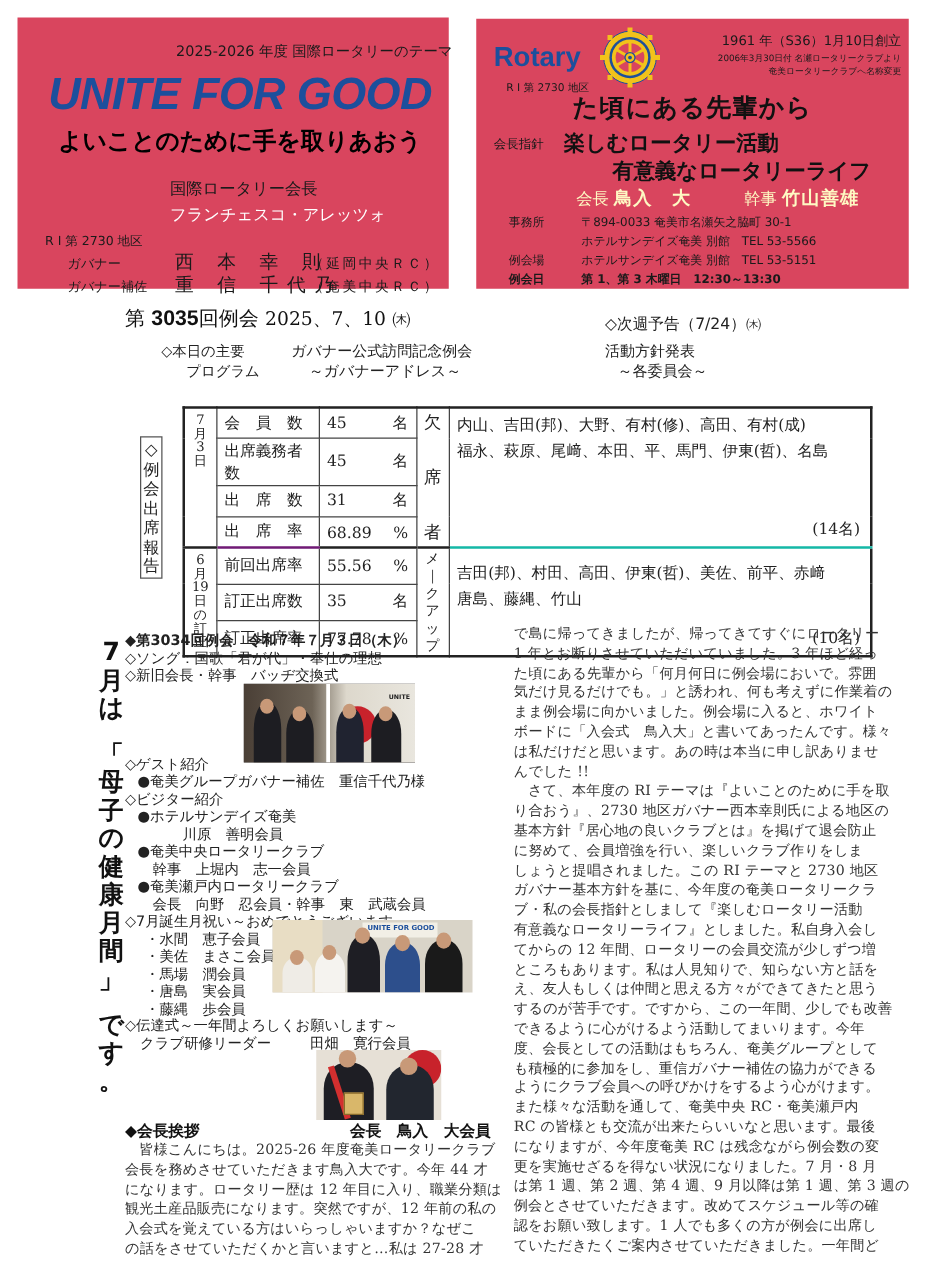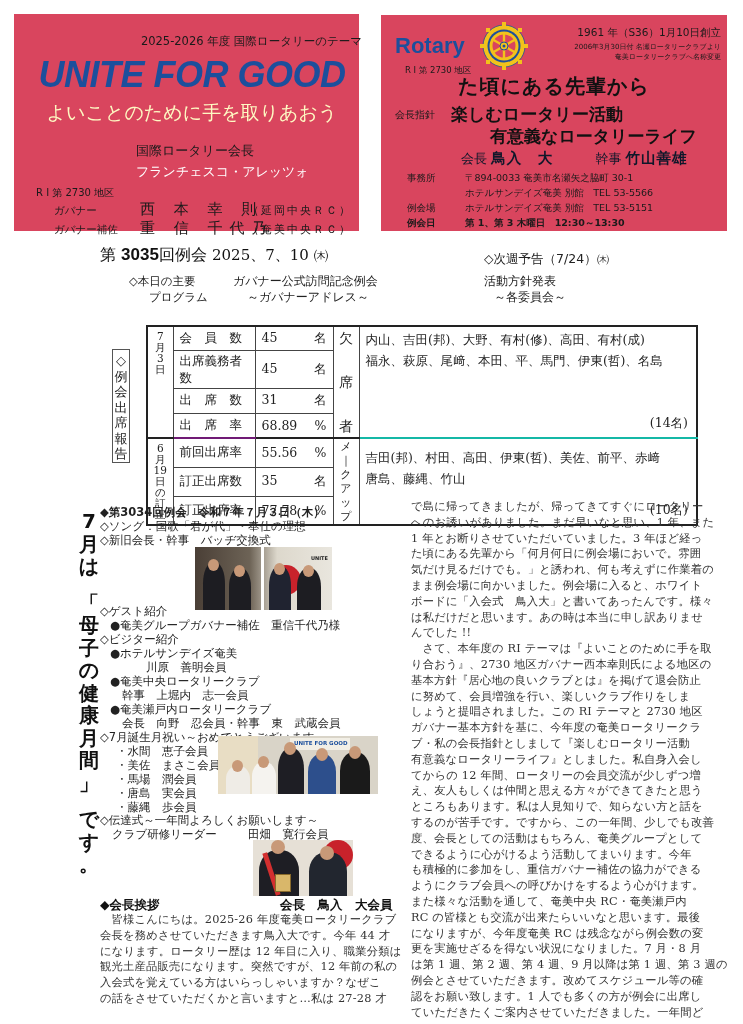--- a/index.html
+++ b/index.html
@@ -7,39 +7,39 @@
   body { position: relative; font-family: "DejaVu Sans", sans-serif; color: #222; }
   .abs { position: absolute; }
 
   
   .redbox { background: #d9455e; }
   #box-left { left: 14px; top: 14px; width: 345px; height: 217px; }
   #box-right { left: 381px; top: 15px; width: 346px; height: 216px; }
 
   .theme-year { left: 14px; top: 20px; width: 334px; text-align: right; font-size: 11.5px; color: #1a1a1a; }
   .theme-big { left: 8px; top: 40px; width: 340px; text-align: center; font-family: "Liberation Sans", sans-serif; font-weight: bold; font-style: italic; font-size: 36px; color: #1c4f9c; letter-spacing: -0.5px; }
-  .theme-jp { left: 8px; top: 86px; width: 340px; text-align: center; font-weight: normal; font-size: 19px; color: #fef9c3; }
+  .theme-jp { left: 8px; top: 86px; width: 340px; text-align: center; font-weight: bold; font-size: 19px; color: #000000; }
   .ri-pres-label { left: 122px; top: 128px; font-size: 13px; color: #1a1a1a; }
   .ri-pres-name { left: 122px; top: 149px; font-size: 13px; color: #ffffff; }
   .dist-l { left: 22px; top: 172px; font-size: 10px; color: #1a1a1a; }
   .gov-row { left: 40px; font-size: 11px; color: #1a1a1a; white-space: nowrap; }
   .gov-row .role { display: inline-block; width: 86px; font-size: 10.5px; }
   .gov-row .name { display: inline-block; width: 108px; font-size: 15px; letter-spacing: 7px; }
   .gov-row .club { font-size: 11px; letter-spacing: 2px; }
 
   .rotary-word { left: 14px; top: 18px; font-family: "Liberation Sans", sans-serif; font-weight: bold; font-size: 22px; color: #1c4f9c; }
   .rotary-dist { left: 24px; top: 50px; font-size: 8.5px; color: #1a1a1a; }
   .wheel { left: 98px; top: 6px; width: 50px; height: 50px; }
   .founded { left: 160px; top: 11px; width: 180px; text-align: right; font-size: 10.5px; color: #1a1a1a; }
   .renamed { left: 150px; top: 27px; width: 190px; text-align: right; font-size: 7px; line-height: 10px; color: #1a1a1a; }
   .club-name { left: 0; top: 58px; width: 346px; text-align: center; font-weight: bold; font-size: 20px; letter-spacing: 1px; color: #111; }
   .policy-label { left: 14px; top: 93px; font-size: 10px; color: #1a1a1a; }
   .policy-1 { left: 70px; top: 88px; font-weight: bold; font-size: 17px; color: #111; }
   .policy-2 { left: 109px; top: 110px; font-weight: bold; font-size: 17px; color: #111; }
-  .officers { left: 80px; top: 134px; font-size: 13px; color: #0f172a; white-space: nowrap; }
+  .officers { left: 80px; top: 134px; font-size: 13px; color: #fef9c3; white-space: nowrap; }
   .officers b { font-size: 14.5px; letter-spacing: 1px; }
   .info-row { left: 26px; font-size: 9.5px; color: #1a1a1a; white-space: nowrap; }
   .info-row .k { display: inline-block; width: 58px; }
 
   
   .meeting-title { left: 100px; top: 245px; font-size: 16px; color: #111; }
   .meeting-title b { font-family: "Liberation Sans", sans-serif; font-size: 17px; }
   .meeting-title .date { font-family: "DejaVu Serif", serif; font-size: 15px; }
   .prog-label { left: 129px; top: 273px; font-size: 11.5px; line-height: 16px; color: #222; }
   .prog-val { left: 233px; top: 273px; font-size: 12px; line-height: 16px; color: #222; }
@@ -308,42 +308,41 @@
   <span class="line">　皆様こんにちは。2025-26 年度奄美ロータリークラブ</span>
   <span class="line">会長を務めさせていただきます鳥入大です。今年 44 才</span>
   <span class="line">になります。ロータリー歴は 12 年目に入り、職業分類は</span>
   <span class="line">観光土産品販売になります。突然ですが、12 年前の私の</span>
   <span class="line">入会式を覚えている方はいらっしゃいますか？なぜこ</span>
   <span class="line">の話をさせていただくかと言いますと…私は 27-28 才</span>
 </div>
 
 <div class="abs serif-body rcol">
   <span class="line">で島に帰ってきましたが、帰ってきてすぐにロータリー</span>
-  <span class="line">へのお誘いがありました。まだ早いなと思い、1 年、また</span>
   <span class="line">1 年とお断りさせていただいていました。3 年ほど経っ</span>
   <span class="line">た頃にある先輩から「何月何日に例会場においで。雰囲</span>
   <span class="line">気だけ見るだけでも。」と誘われ、何も考えずに作業着の</span>
   <span class="line">まま例会場に向かいました。例会場に入ると、ホワイト</span>
   <span class="line">ボードに「入会式　鳥入大」と書いてあったんです。様々</span>
   <span class="line">は私だけだと思います。あの時は本当に申し訳ありませ</span>
   <span class="line">んでした !!</span>
   <span class="line">　さて、本年度の RI テーマは『よいことのために手を取</span>
   <span class="line">り合おう』、2730 地区ガバナー西本幸則氏による地区の</span>
   <span class="line">基本方針『居心地の良いクラブとは』を掲げて退会防止</span>
   <span class="line">に努めて、会員増強を行い、楽しいクラブ作りをしま</span>
   <span class="line">しょうと提唱されました。この RI テーマと 2730 地区</span>
   <span class="line">ガバナー基本方針を基に、今年度の奄美ロータリークラ</span>
   <span class="line">ブ・私の会長指針としまして『楽しむロータリー活動</span>
   <span class="line">有意義なロータリーライフ』としました。私自身入会し</span>
   <span class="line">てからの 12 年間、ロータリーの会員交流が少しずつ増</span>
+  <span class="line">ところもあります。私は人見知りで、知らない方と話を</span>
   <span class="line">え、友人もしくは仲間と思える方々ができてきたと思う</span>
-  <span class="line">ところもあります。私は人見知りで、知らない方と話を</span>
   <span class="line">するのが苦手です。ですから、この一年間、少しでも改善</span>
+  <span class="line">できるように心がけるよう活動してまいります。今年</span>
   <span class="line">度、会長としての活動はもちろん、奄美グループとして</span>
-  <span class="line">できるように心がけるよう活動してまいります。今年</span>
   <span class="line">も積極的に参加をし、重信ガバナー補佐の協力ができる</span>
   <span class="line">ようにクラブ会員への呼びかけをするよう心がけます。</span>
   <span class="line">また様々な活動を通して、奄美中央 RC・奄美瀬戸内</span>
   <span class="line">RC の皆様とも交流が出来たらいいなと思います。最後</span>
   <span class="line">になりますが、今年度奄美 RC は残念ながら例会数の変</span>
   <span class="line">更を実施せざるを得ない状況になりました。7 月・8 月</span>
   <span class="line">は第 1 週、第 2 週、第 4 週、9 月以降は第 1 週、第 3 週の</span>
   <span class="line">例会とさせていただきます。改めてスケジュール等の確</span>
   <span class="line">認をお願い致します。1 人でも多くの方が例会に出席し</span>
   <span class="line">ていただきたくご案内させていただきました。一年間ど</span>

